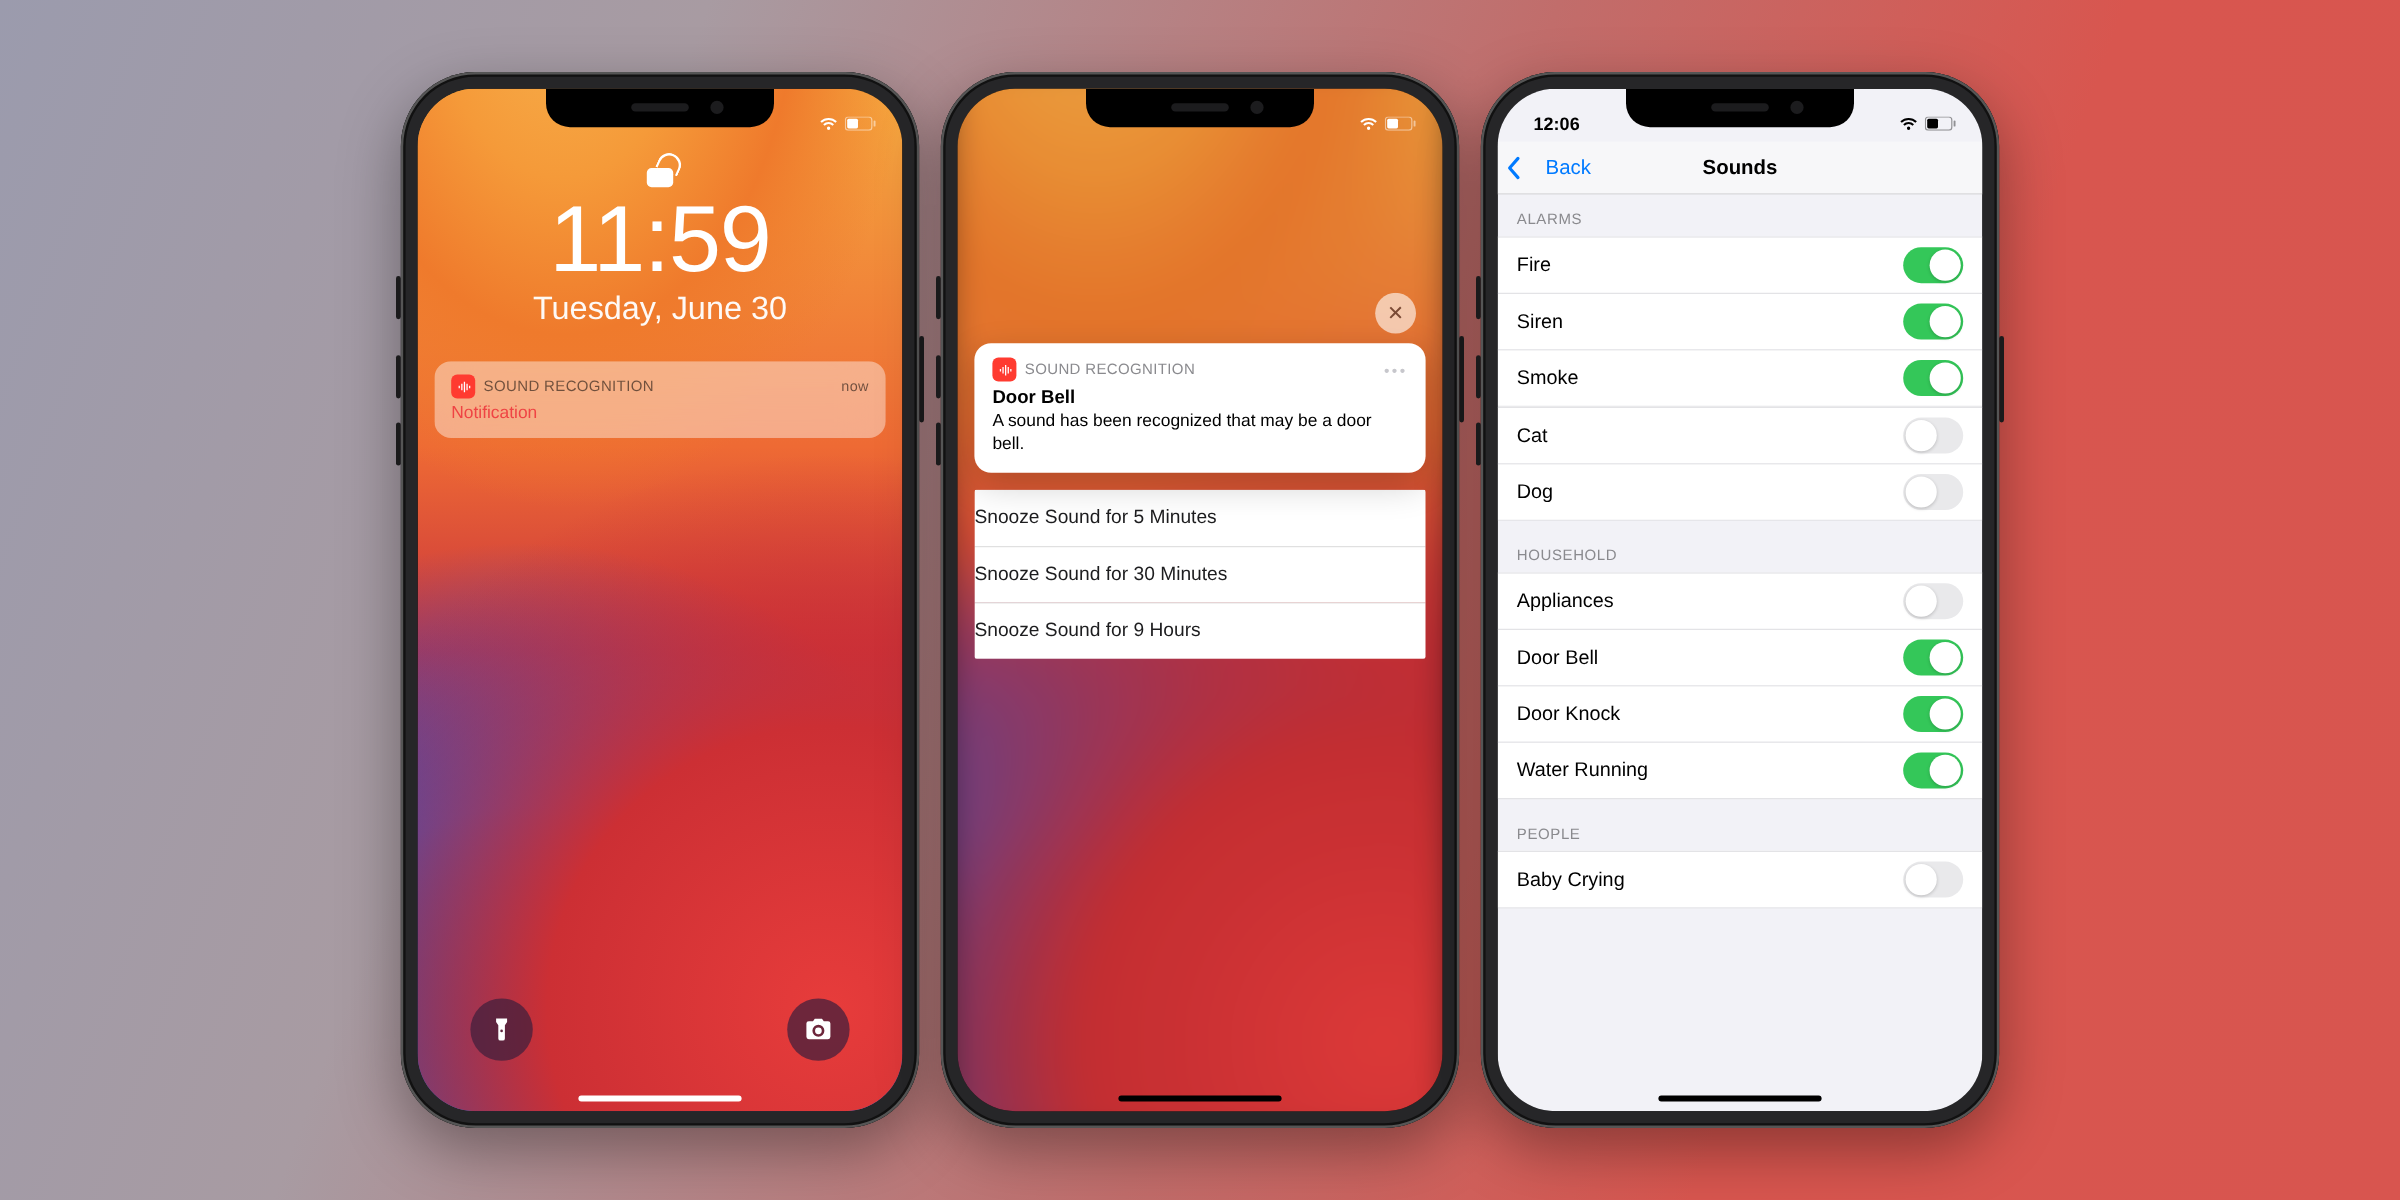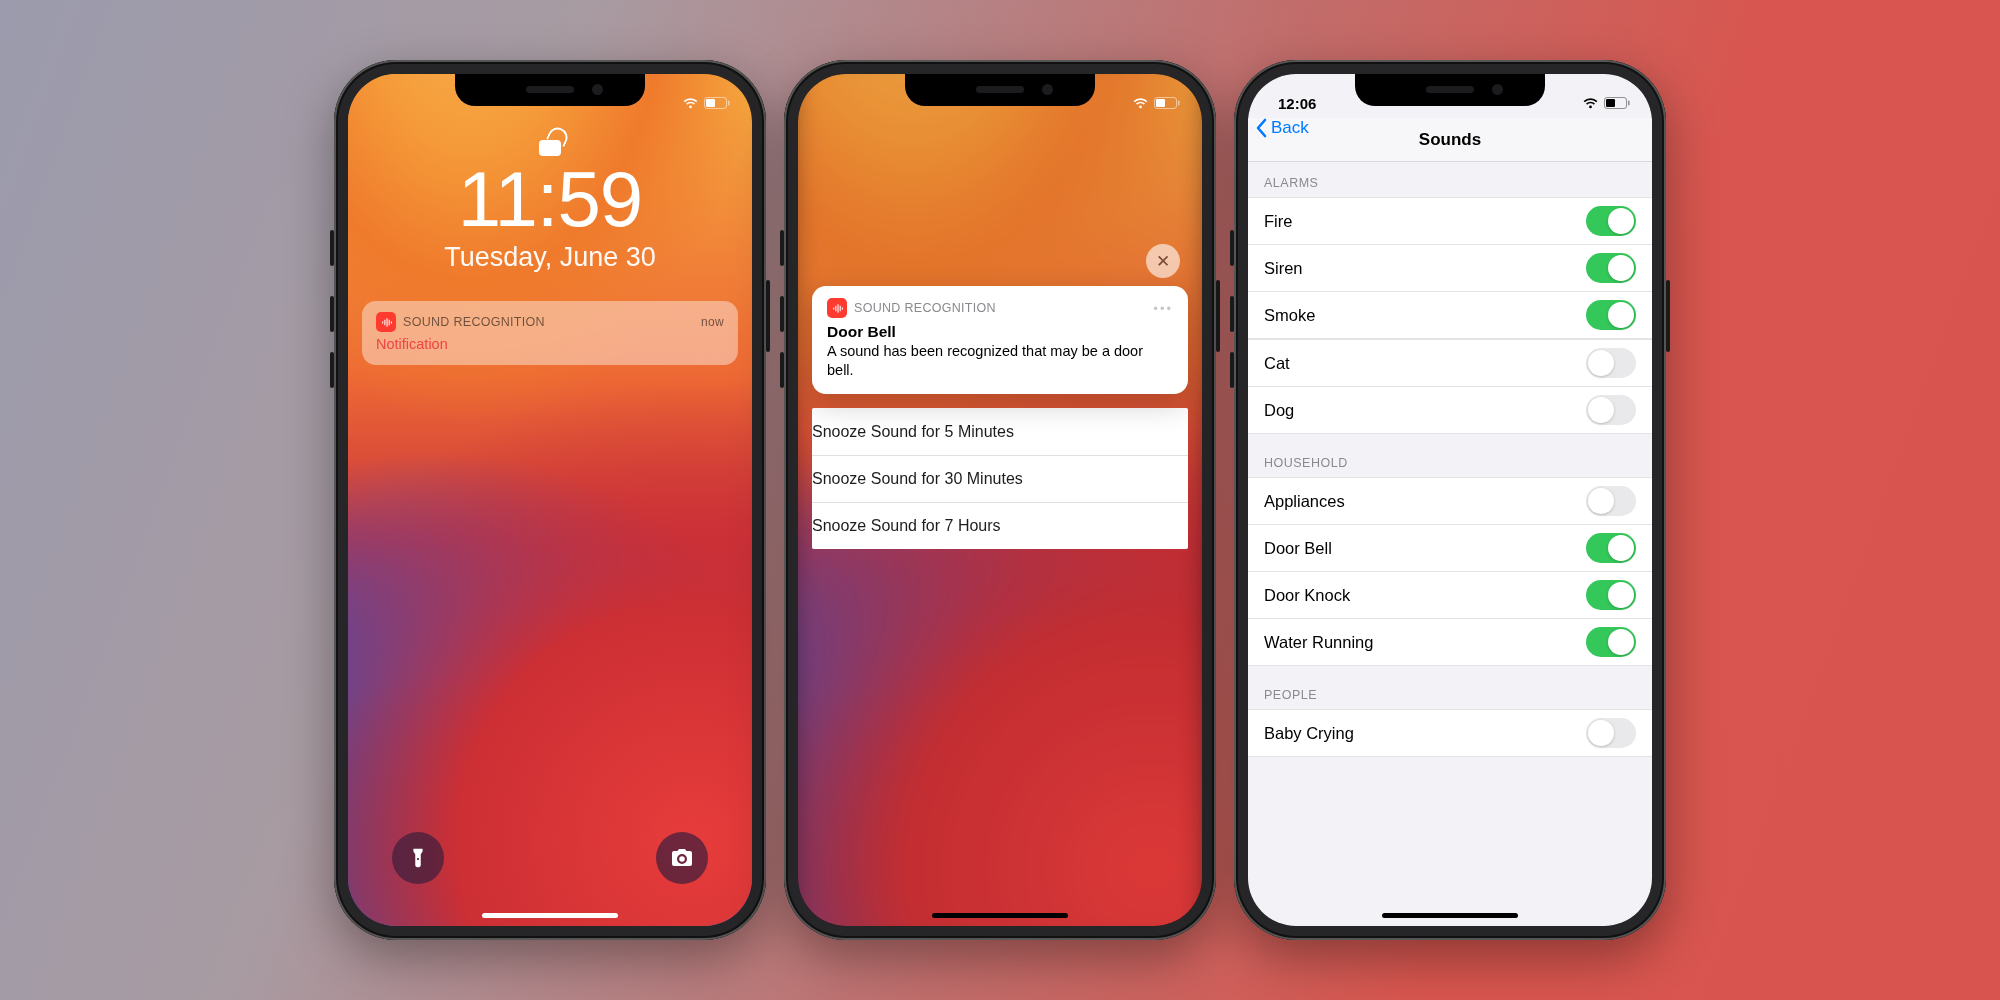--- a/index.html
+++ b/index.html
@@ -139,22 +139,22 @@
   
   .settings-bg { position:absolute; inset:0; background:#f2f2f7; }
   .nav {
     position:absolute; top:44px; left:0; right:0; height:44px;
     display:flex; align-items:center; justify-content:center;
     border-bottom:0.6px solid rgba(0,0,0,.12);
     background:#f7f7f9;
   }
   .nav .title { font-size:17px; font-weight:600; }
   .nav .back {
-    position:absolute; left:8px; top:0; height:44px; display:flex; 
-    color:#007aff; font-size:17px; gap:3px;
+    position:absolute; left:8px; top:0; height:44px; display:flex; align-items:center;
+    color:#007aff; font-size:17px; gap:20px;
   }
   .nav .back svg { width:12px; height:20px; }
 
   .list { position:absolute; top:88px; left:0; right:0; bottom:0; overflow:hidden; }
   .section-hdr {
     font-size:12.5px; letter-spacing:.5px; color:#8a8a8e;
     padding:22px 16px 7px; text-transform:uppercase;
   }
   .section-hdr.first { padding-top:14px; }
   .row {
@@ -275,21 +275,21 @@
         <span class="app-name">SOUND RECOGNITION</span>
         <span class="more">•••</span>
       </div>
       <div class="title">Door Bell</div>
       <div class="body">A sound has been recognized that may be a door bell.</div>
     </div>
 
     <div class="actions">
       <div class="row">Snooze Sound for 5 Minutes</div>
       <div class="row">Snooze Sound for 30 Minutes</div>
-      <div class="row">Snooze Sound for 7 Hours</div>
+      <div class="row">Snooze Sound for 9 Hours</div>
     </div>
 
     <div class="home-indicator dark"></div>
   </div>
 </div>
 
 <div class="phone">
   <div class="screen">
     <div class="settings-bg"></div>
     <div class="notch"></div>

